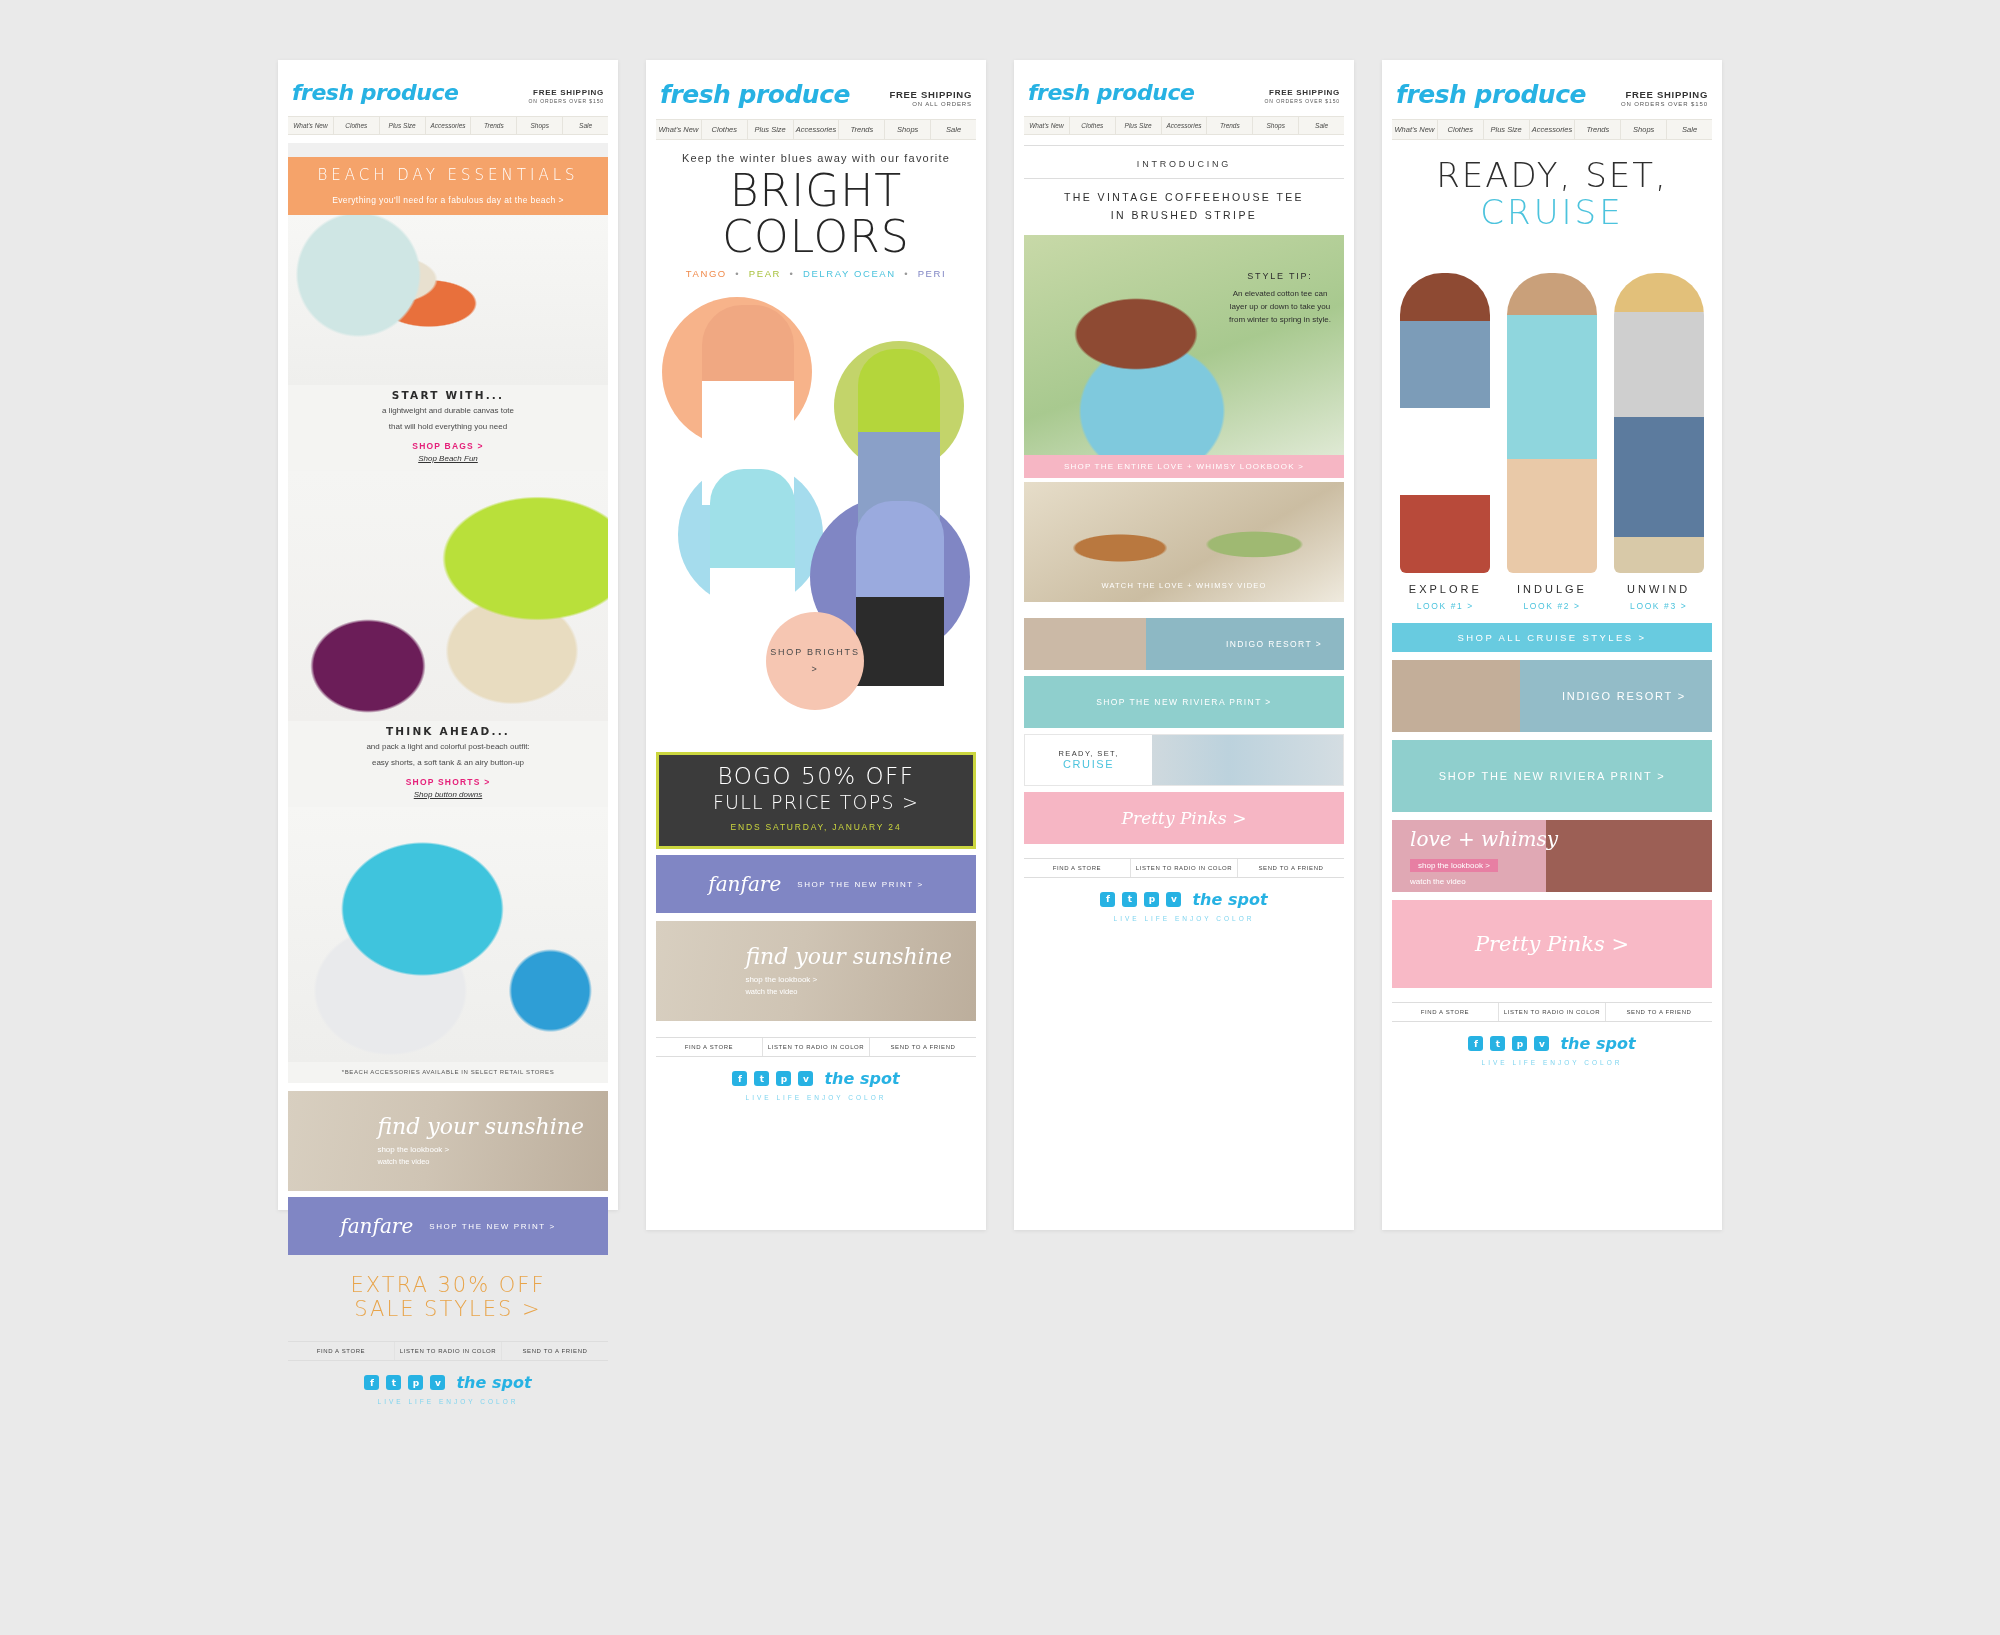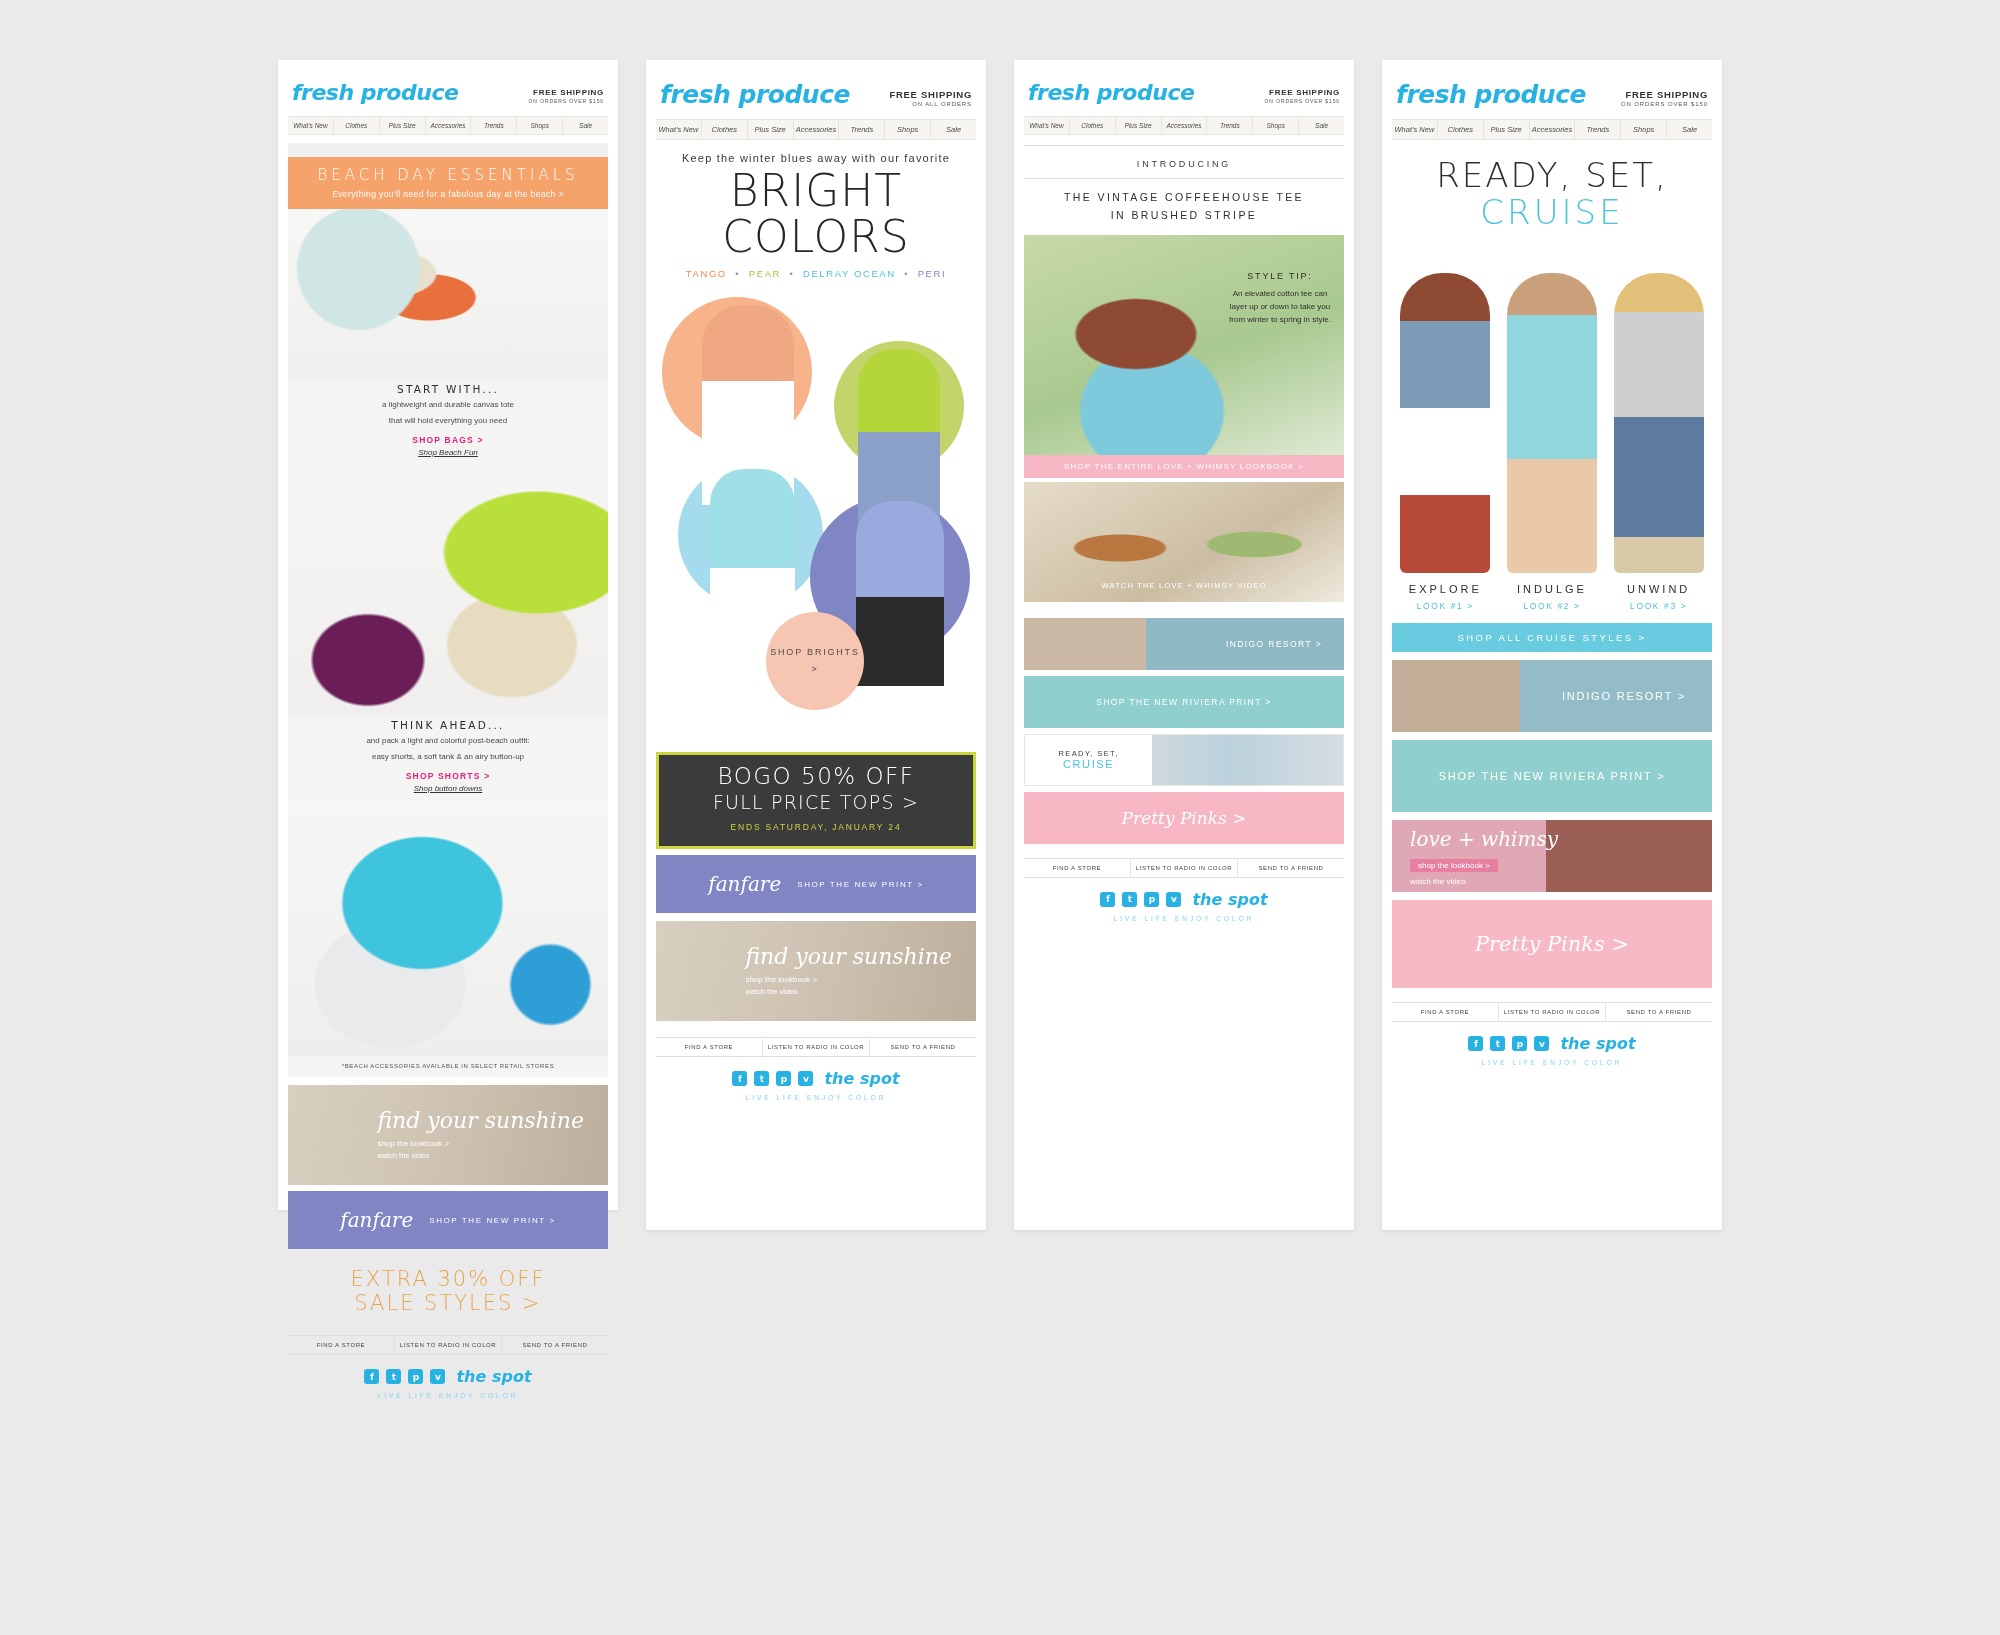--- a/index.html
+++ b/index.html
@@ -30,31 +30,31 @@
   .nav { display:flex; background:#f6f5f1; margin:6px 10px 0 10px; border-top:1px solid #e6e4dd; border-bottom:1px solid #e6e4dd; }
   .nav div { flex:1; text-align:center; font-size:7.5px; color:#4a4a48; padding:5px 0; font-style:italic; border-right:1px solid #e6e4dd; white-space:nowrap; }
   .nav div:last-child{ border-right:none; }
   .p1 .nav div, .p3 .nav div { font-size:6.5px; }
 
   .gap { height:14px; background:#f0f0f0; margin:8px 10px 0 10px; }
 
   
   .band-orange { background:#f5a36a; color:#fff; text-align:center; padding:9px 6px 10px; margin:0 10px; }
   .band-orange .t { font-size:15px; letter-spacing:4px; font-weight:300; font-family:"DejaVu Sans", sans-serif; }
-  .band-orange .s { font-size:8.5px; letter-spacing:.4px; margin-top:5px; }
+  .band-orange .s { font-size:8.5px; letter-spacing:.4px; margin-top:11px; }
 
   .p1body { margin:0 10px; background:#f4f4f2; position:relative; }
   .photo-a { height:170px; background:
       radial-gradient(circle at 22% 35%, #cfe6e4 0 22%, transparent 23%),
       radial-gradient(ellipse at 30% 38%, #e8e0cf 0 16%, transparent 17%),
       radial-gradient(ellipse at 44% 52%, #e8703c 0 18%, transparent 19%),
       linear-gradient(180deg,#f7f7f5,#efefed);
   }
   .txt { text-align:center; padding:4px 8px 8px; }
-  .txt .h { font-size:10.5px; letter-spacing:2.2px; font-weight:normal; color:#2b2b2b; font-family:"DejaVu Sans", sans-serif; }
+  .txt .h { font-size:10.5px; letter-spacing:2.2px; font-weight:bold; color:#2b2b2b; font-family:"DejaVu Sans", sans-serif; }
   .txt .b { font-size:8px; color:#4a4a4a; line-height:1.5; margin-top:4px; }
   .txt .cta { color:#e5217a; font-size:8.5px; font-weight:bold; letter-spacing:1.2px; margin-top:8px; }
   .txt .cta2 { font-size:8px; color:#333; text-decoration:underline; margin-top:3px; font-style:italic; }
   .flatlay1 { height:250px; background:
       radial-gradient(ellipse at 78% 35%, #b9e03a 0 26%, transparent 27%),
       radial-gradient(ellipse at 70% 72%, #e8dcc0 0 20%, transparent 21%),
       radial-gradient(ellipse at 25% 78%, #6b1d58 0 16%, transparent 17%),
       linear-gradient(180deg,#f5f5f3,#f0efed);
   }
   .flatlay2 { height:255px; background:

